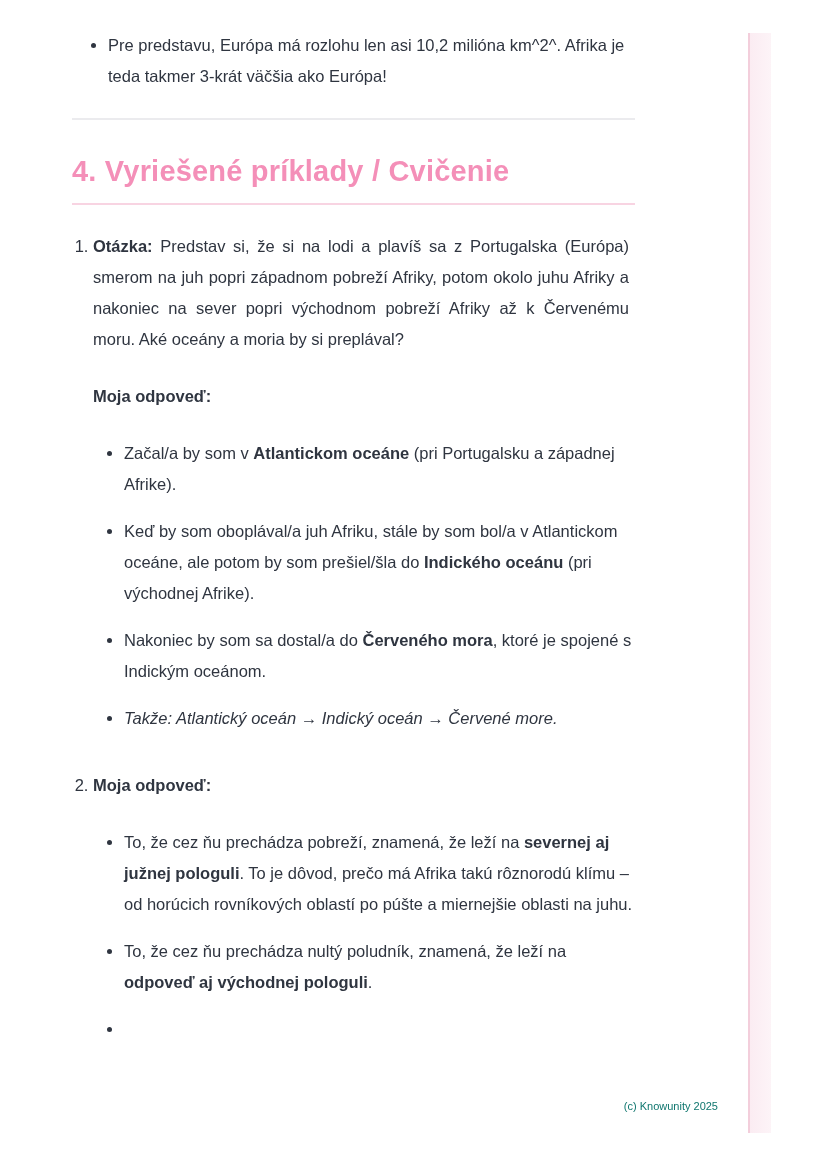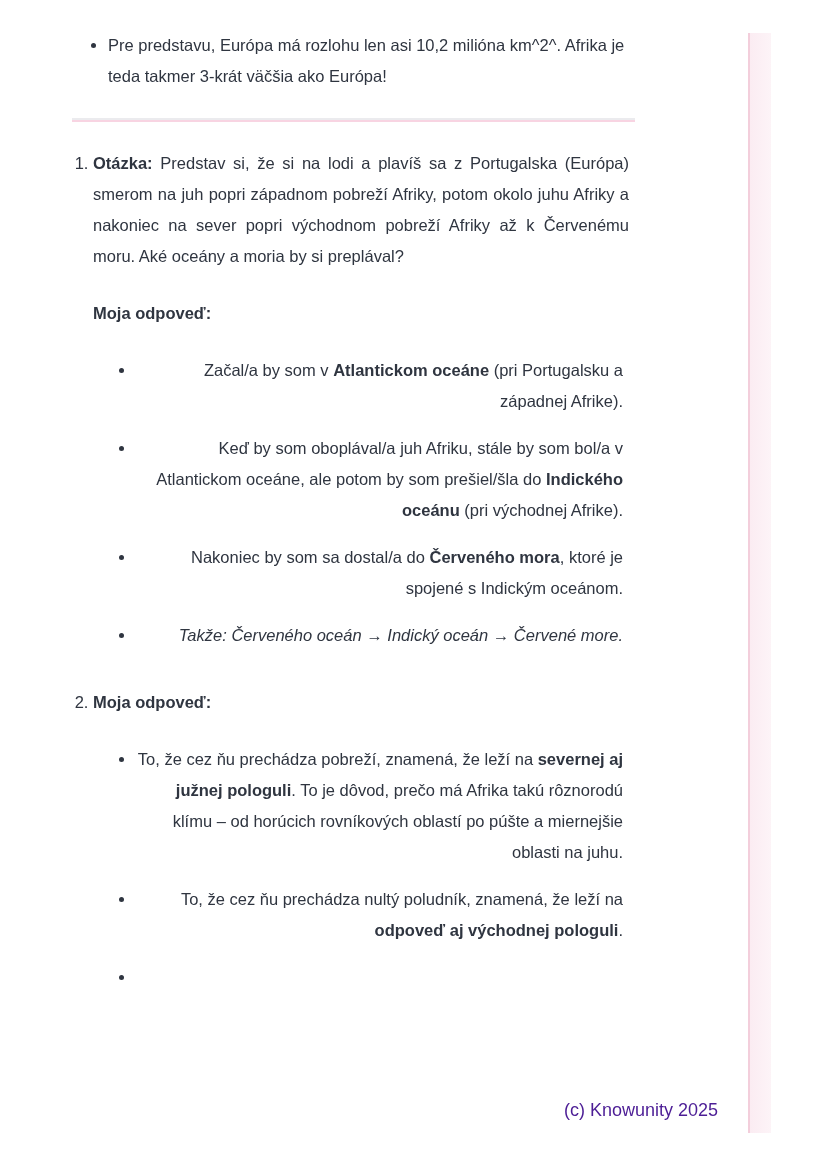--- a/index.html
+++ b/index.html
@@ -74,68 +74,68 @@
   p.q-text {
     margin: 0 6px 26px 0;
     text-align: justify;
   }
   p.answer-label {
     font-weight: 700;
     margin: 0 0 26px 0;
   }
   ul.answers {
     list-style: disc;
-    margin: 12px;
+    margin: 0;
     padding-left: 31px;
-    text-align: right;
   }
   ul.answers > li.a {
     margin: 0 0 16px 0;
   }
   ul.answers > li.a:last-child { margin-bottom: 0; }
   b { font-weight: 700; }
   i { font-style: italic; }
   .footer-credit {
     position: absolute;
     right: 53px;
     top: 1100px;
     z-index: 2;
-    color: #4c1d95;
-    font-size: 18px;
+    color: #0f766e;
+    font-size: 11px;
     line-height: 1.2;
   }
 </style>
 </head>
 <body>
 
 <div class="page">
 
   <div class="side-strip"></div>
 
   <div class="content">
 
     <ul class="intro-list">
       <li class="rich"><span>Pre predstavu, Európa má rozlohu len asi 10,2 milióna km^2^. Afrika je teda takmer 3-krát väčšia ako Európa!</span></li>
     </ul>
 
     <hr class="rule-gray">
 
+    <h2 class="section-heading">4. Vyriešené príklady / Cvičenie</h2>
 
     <hr class="rule-pink">
 
 
     <ol class="question-list">
     <li class="q">
       <p class="q-text"><b>Otázka:</b><span> Predstav si, že si na lodi a plavíš sa z Portugalska (Európa) smerom na juh popri západnom pobreží Afriky, potom okolo juhu Afriky a nakoniec na sever popri východnom pobreží Afriky až k Červenému moru. Aké oceány a moria by si preplával?</span></p>
       <p class="answer-label">Moja odpoveď:</p>
       <ul class="answers">
             <li class="a"><span>Začal/a by som v </span><b>Atlantickom oceáne</b><span> (pri Portugalsku a západnej Afrike).</span></li>
             <li class="a"><span>Keď by som oboplával/a juh Afriku, stále by som bol/a v Atlantickom oceáne, ale potom by som prešiel/šla do </span><b>Indického oceánu</b><span> (pri východnej Afrike).</span></li>
             <li class="a"><span>Nakoniec by som sa dostal/a do </span><b>Červeného mora</b><span>, ktoré je spojené s Indickým oceánom.</span></li>
-            <li class="a"><i>Takže: Červeného oceán → Indický oceán → Červené more.</i></li>
+            <li class="a"><i>Takže: Atlantický oceán → Indický oceán → Červené more.</i></li>
           </ul>
     </li>
 
     <li class="q">
       <p class="answer-label">Moja odpoveď:</p>
       <ul class="answers">
             <li class="a"><span>To, že cez ňu prechádza pobreží, znamená, že leží na </span><b>severnej aj južnej pologuli</b><span>. To je dôvod, prečo má Afrika takú rôznorodú klímu – od horúcich rovníkových oblastí po púšte a miernejšie oblasti na juhu.</span></li>
             <li class="a"><span>To, že cez ňu prechádza nultý poludník, znamená, že leží na </span><b>odpoveď aj východnej pologuli</b><span>.</span></li>
             <li class="a"></li>
           </ul>

